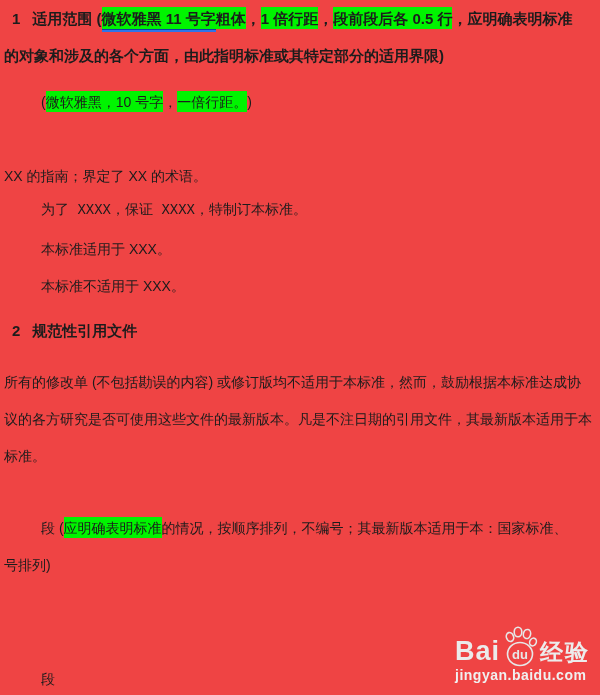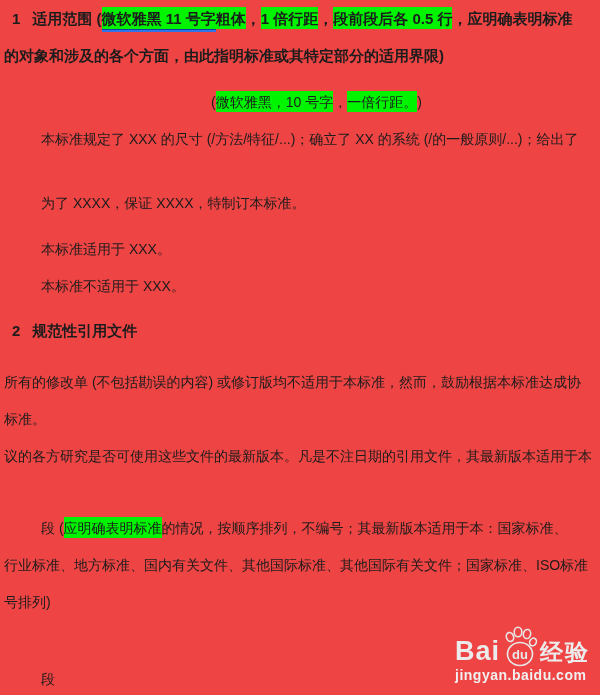--- a/index.html
+++ b/index.html
@@ -43,46 +43,46 @@
 </head>
 <body>
 
 <div class="page">
 
   <div id="doc">
       <div class="block h" style="top: 0px;">
         <div class="line"><span class="sp" style="width: 8px;"></span><span class="">1</span><span class="sp" style="width: 12px;"></span><span class="">适用范围 (</span><span class="hl u">微软雅黑 11 号字</span><span class="hl">粗体</span><span class="">，</span><span class="hl">1 倍行距</span><span class="">，</span><span class="hl">段前段后各 0.5 行</span><span class="">，应明确表明标准</span></div>
         <div class="line"><span class="">的对象和涉及的各个方面，由此指明标准或其特定部分的适用界限)</span></div>
       </div>
-      <div class="block p" style="top: 84px; text-align: center;">
+      <div class="block p" style="top: 84px;">
         <div class="line"><span class="sp" style="width: 37px;"></span><span class="">(</span><span class="hl">微软雅黑，10 号字</span><span class="">，</span><span class="hl">一倍行距。</span><span class="">)</span></div>
       </div>
       <div class="block p" style="top: 121px;">
-        <div class="line"><span class="sp" style="width: 37px;"></span><span class="">本标准规定了 XXX 的尺寸 (/方法/特征/...)；确立了 XX 的系统 (/的一般原则/...)；给出了</span></div>
+        <div class="line"><span class="sp" style="width: 37px;"></span></div>
+        <div class="line"><span class="">XX 的指南；界定了 XX 的术语。</span></div>
       </div>
-      <div class="block p" style="top: 185px;">
+      <div class="block p" style="top: 192px; font-family: Liberation Mono, monospace;">
         <div class="line"><span class="sp" style="width: 37px;"></span><span class="">为了 XXXX，保证 XXXX，特制订本标准。</span></div>
       </div>
       <div class="block p" style="top: 231px;">
         <div class="line"><span class="sp" style="width: 37px;"></span><span class="">本标准适用于 XXX。</span></div>
       </div>
       <div class="block p" style="top: 268px;">
         <div class="line"><span class="sp" style="width: 37px;"></span><span class="">本标准不适用于 XXX。</span></div>
       </div>
       <div class="block h" style="top: 312px;">
         <div class="line"><span class="sp" style="width: 8px;"></span><span class="">2</span><span class="sp" style="width: 12px;"></span><span class="">规范性引用文件</span></div>
       </div>
       <div class="block p" style="top: 364px;">
         <div class="line"><span class="">所有的修改单 (不包括勘误的内容) 或修订版均不适用于本标准，然而，鼓励根据本标准达成协</span></div>
+        <div class="line"><span class="">议的各方研究是否可使用这些文件的最新版本。凡是不注日期的引用文件，其最新版本适用于本</span></div>
         <div class="line"><span class="">标准。</span></div>
-        <div class="line"><span class="">议的各方研究是否可使用这些文件的最新版本。凡是不注日期的引用文件，其最新版本适用于本</span></div>
       </div>
       <div class="block p" style="top: 510px;">
         <div class="line"><span class="sp" style="width: 37px;"></span><span class="">段 (</span><span class="hl">应明确表明标准</span><span class="">的情况，按顺序排列，不编号；其最新版本适用于本：国家标准、</span></div>
-        <div class="line"><span class="">行业标准、地方标准、国内有关文件、其他国际标准、其他国际有关文件；国家标准、ISO标准</span></div>
         <div class="line"><span class="">号排列)</span></div>
       </div>
       <div class="block p" style="top: 661px;">
         <div class="line"><span class="sp" style="width: 37px;"></span><span class="">段</span></div>
       </div>
     </div>
 
   <div class="watermark">
     <div class="wm-row">
       <span class="wm-bai">Bai</span>

